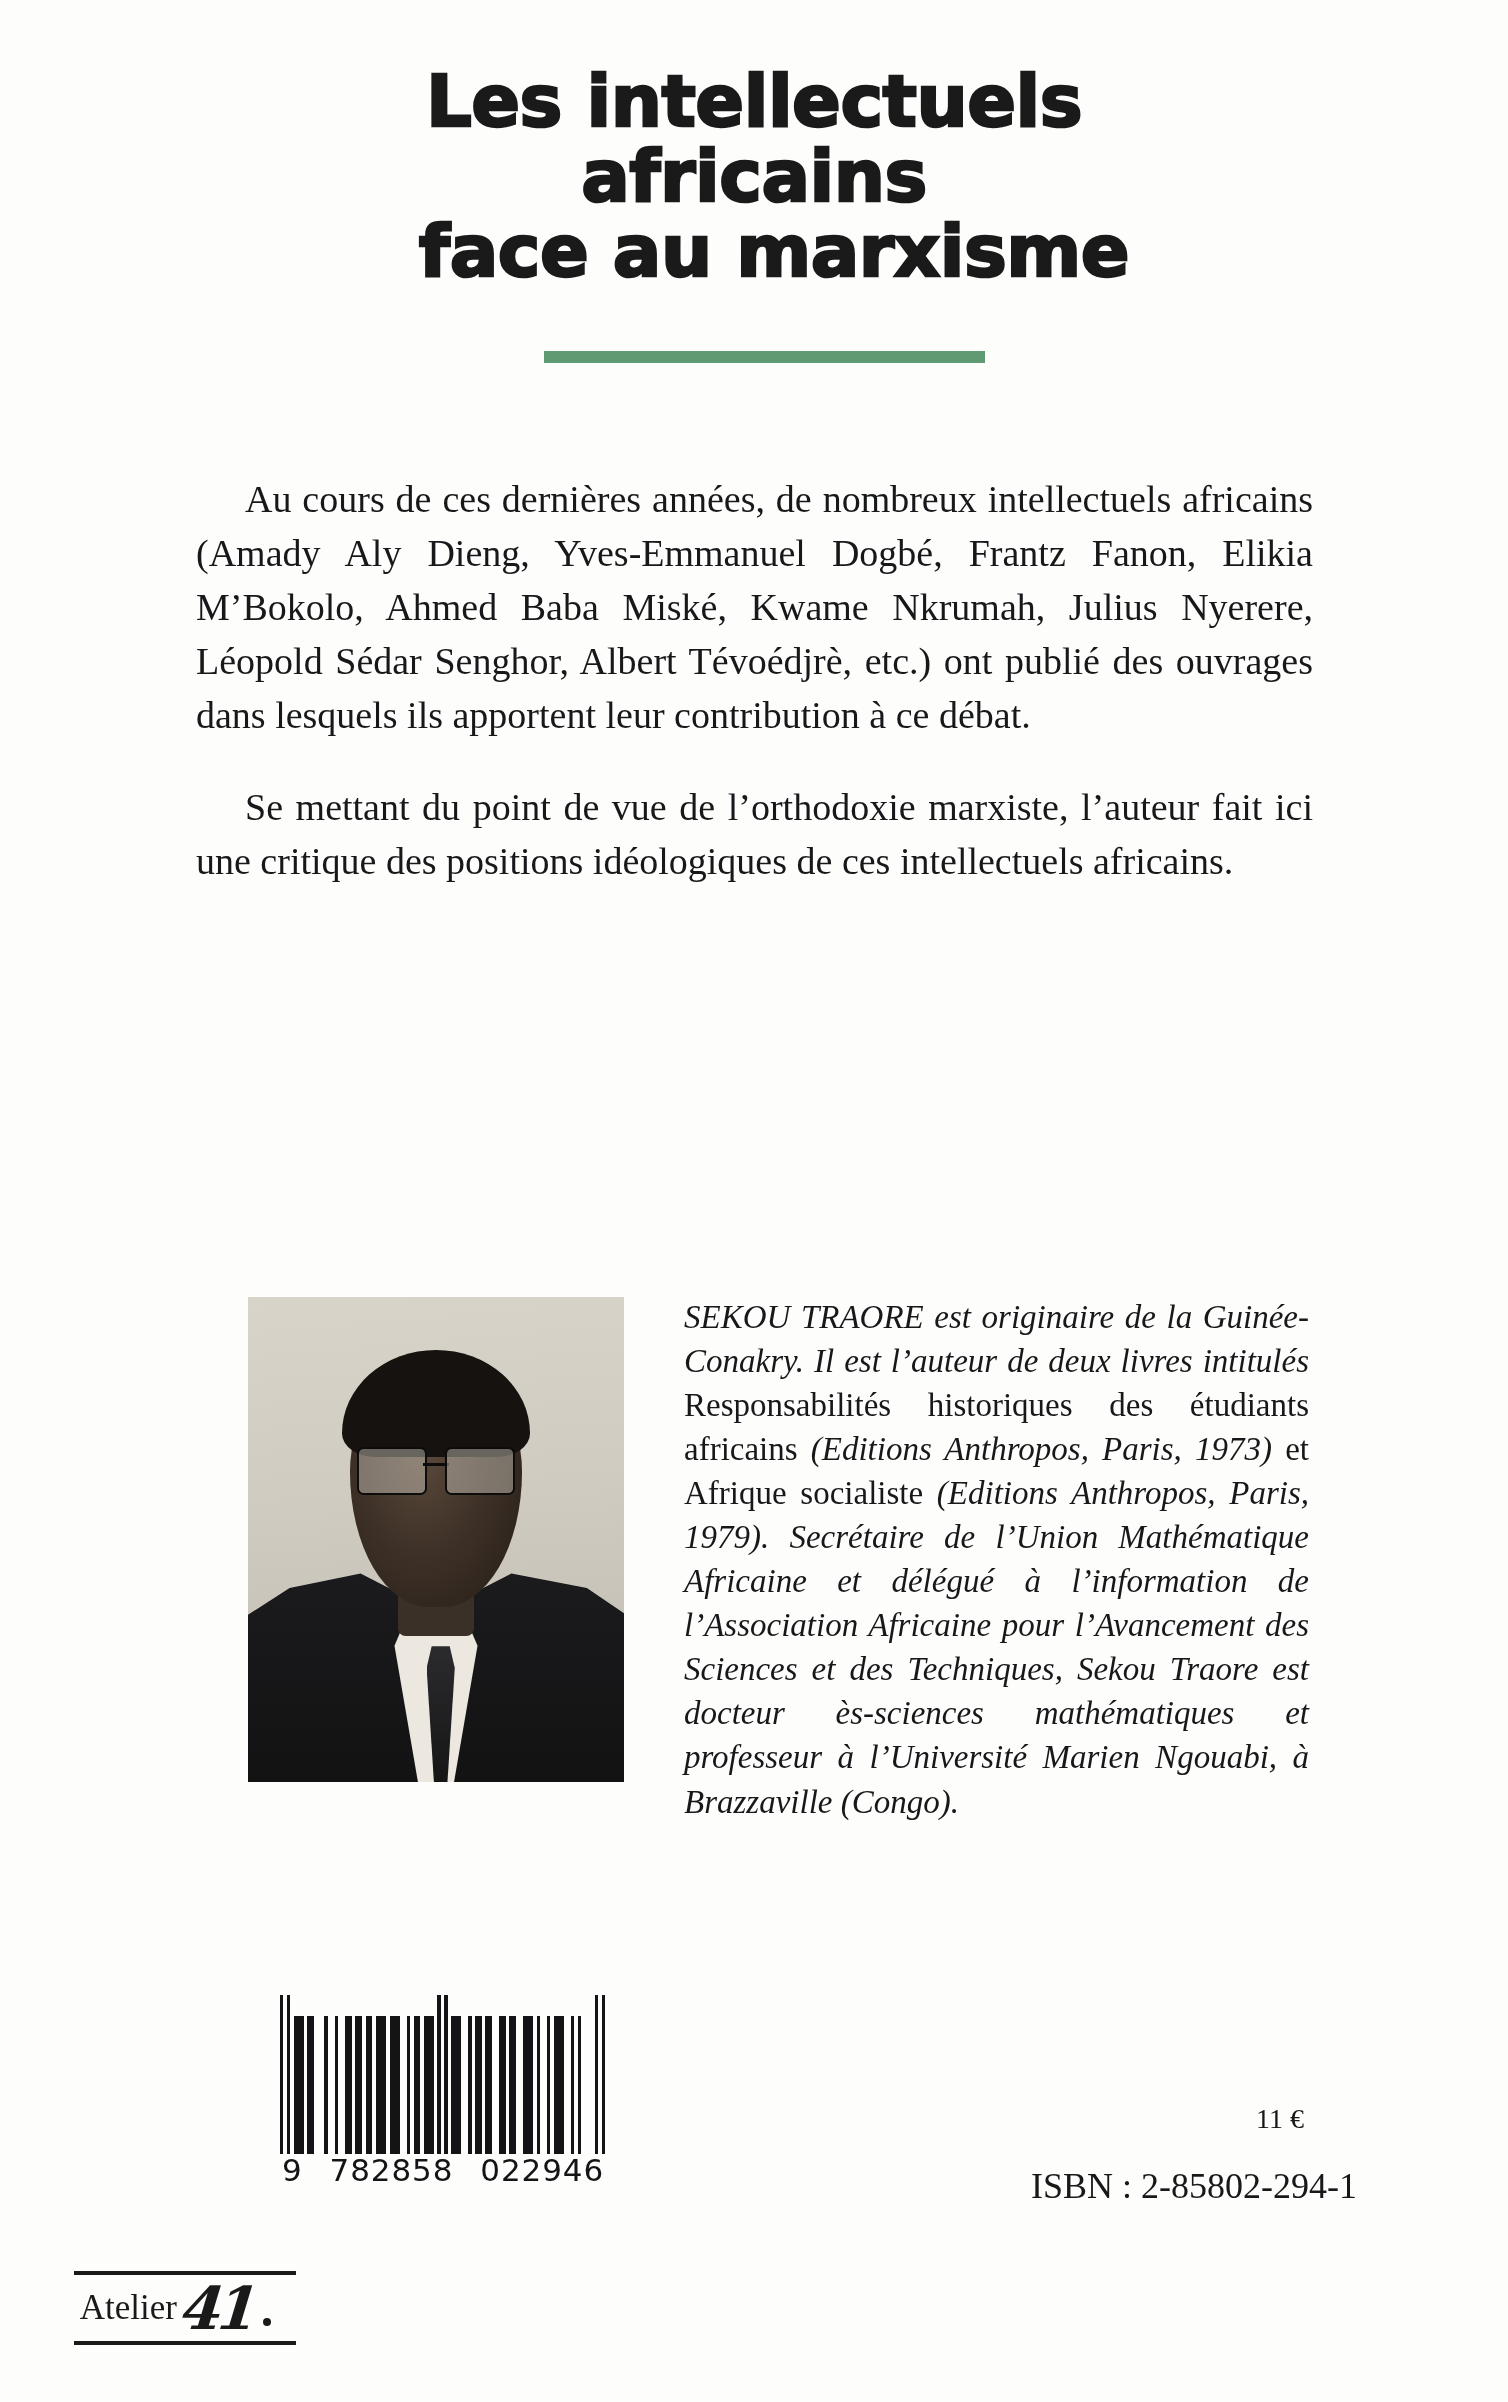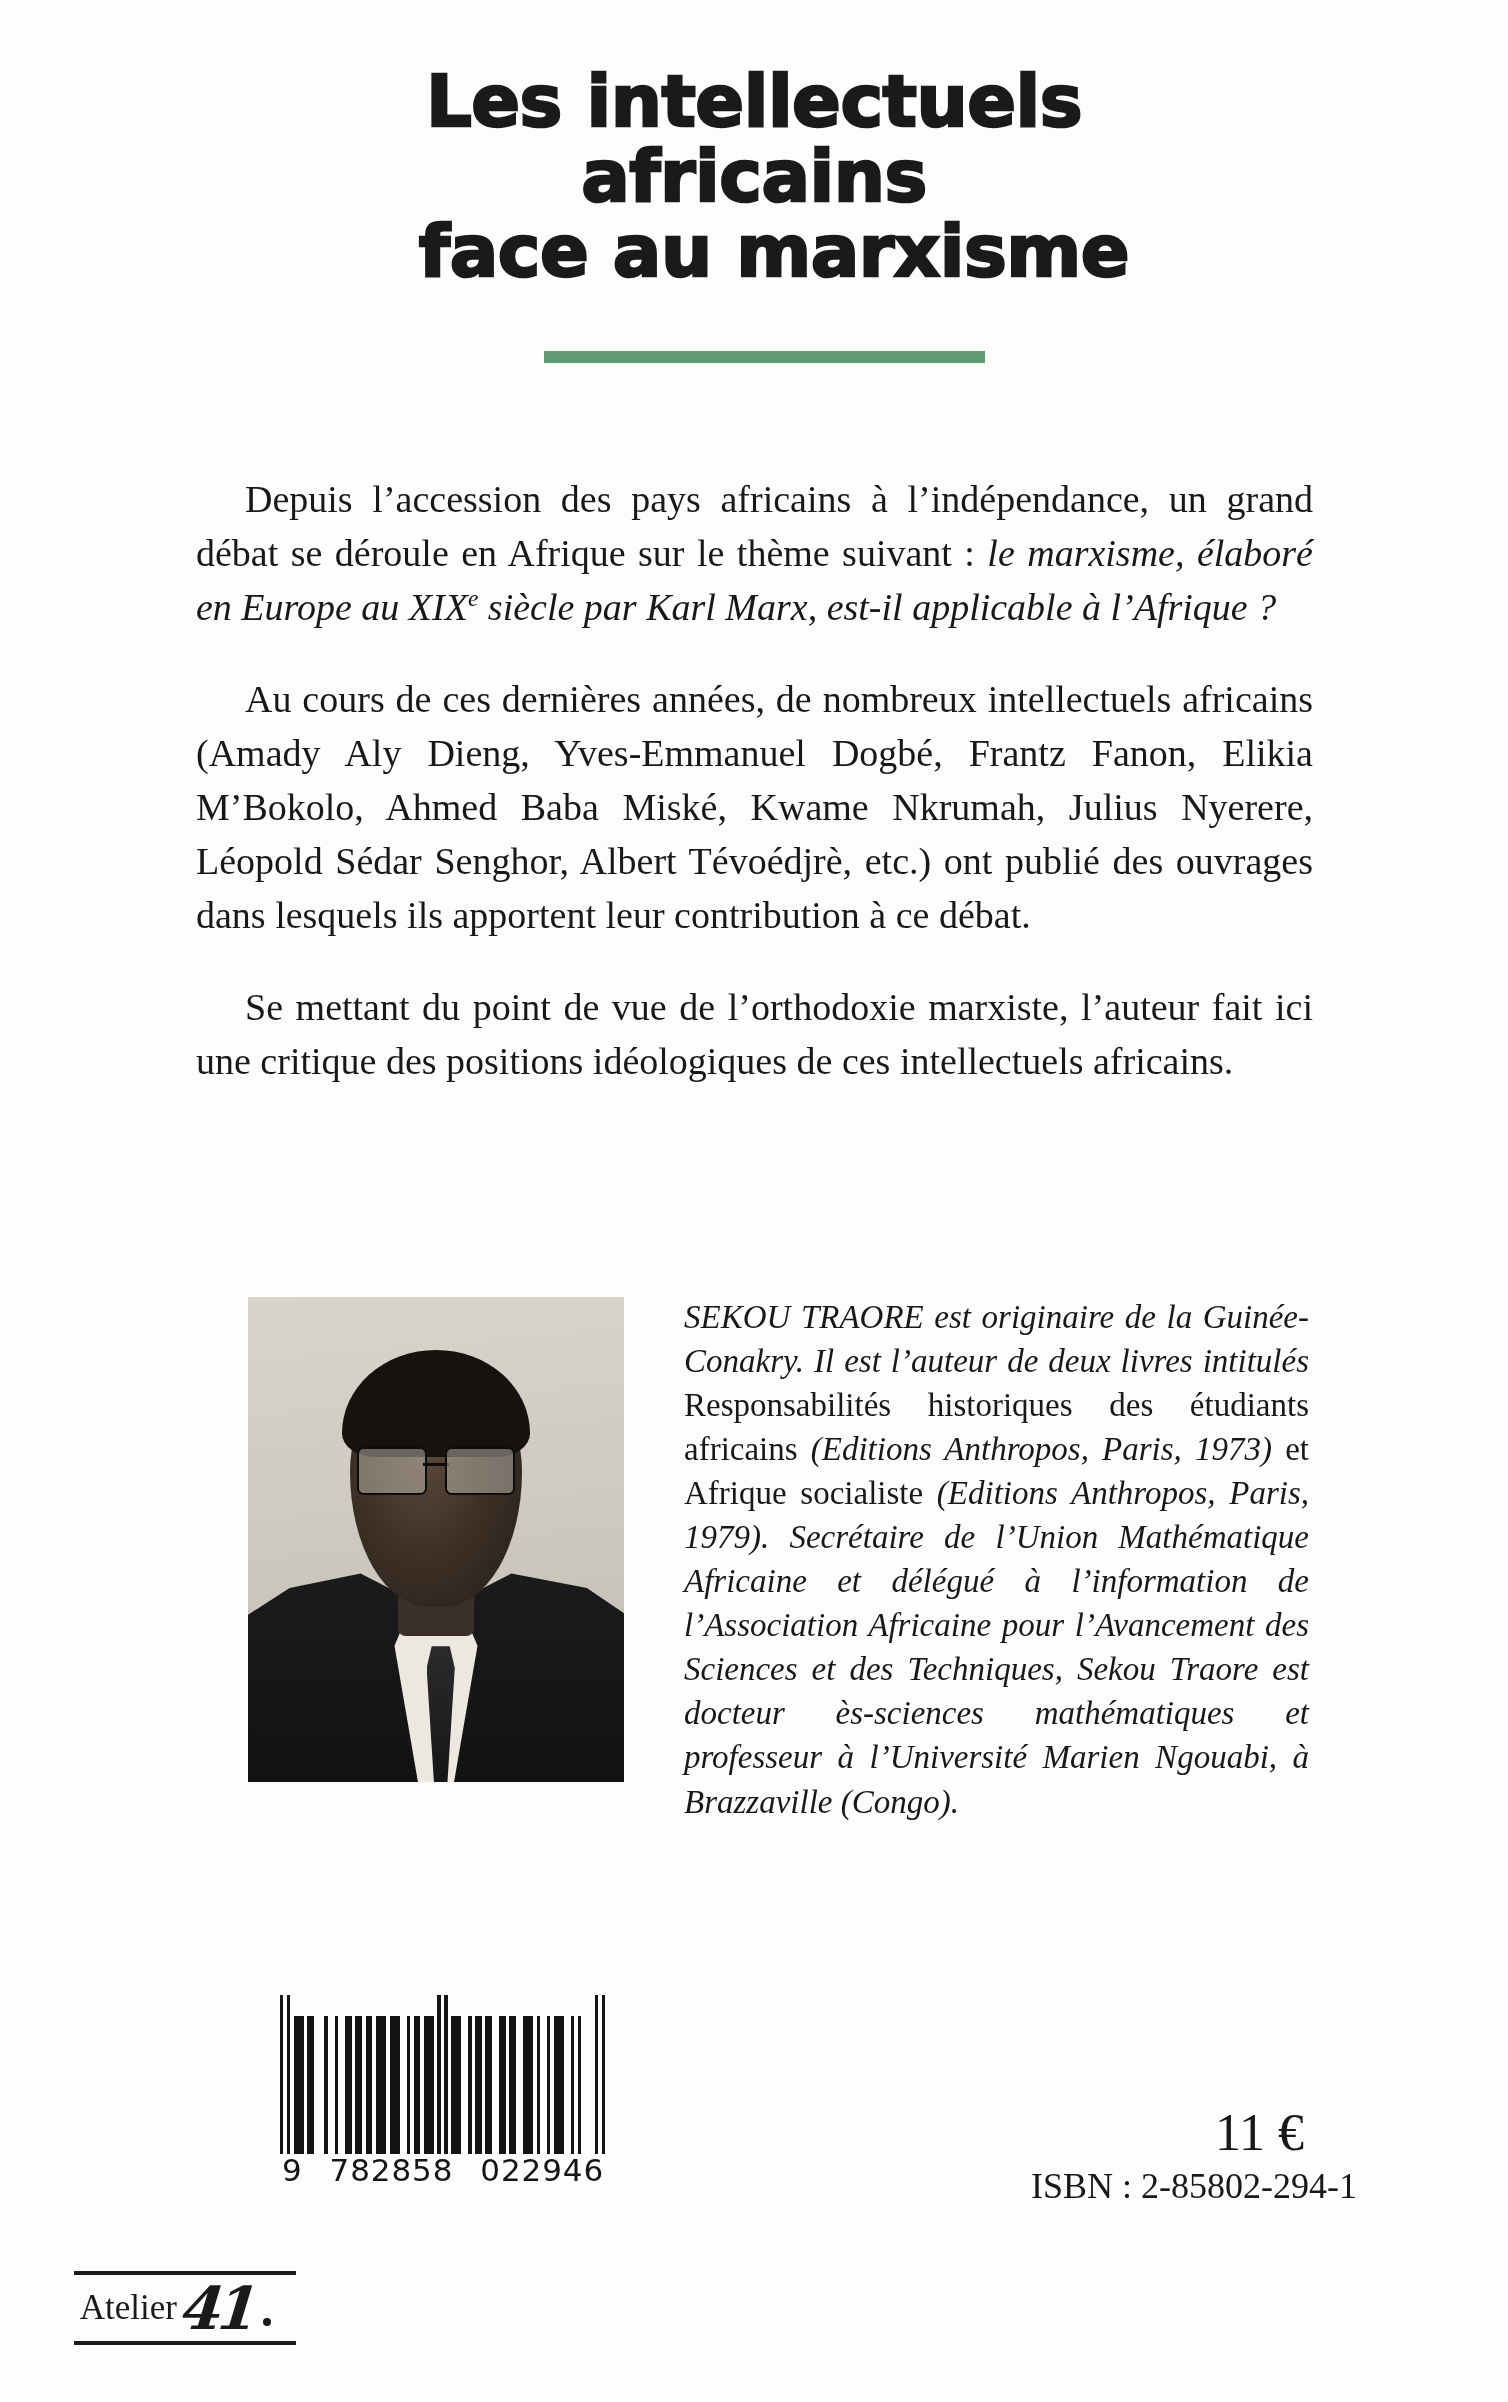--- a/index.html
+++ b/index.html
@@ -218,21 +218,21 @@
     margin-top: -1.9px;
     padding: 0 1.9px;
   }
 
   
   .price {
     position: absolute;
     right: 204px;
     top: 2103px;
     font-family: "Liberation Serif", serif;
-    font-size: 52px;
+    font-size: 28px;
     color: #17181a;
     white-space: nowrap;
   }
   .isbn {
     position: absolute;
     right: 151px;
     top: 2165px;
     font-family: "Liberation Serif", serif;
     font-size: 36px;
     color: #17181a;
@@ -290,21 +290,20 @@
 <div id="page">
 
   <div class="title-block">
     <div class="title-line l1">Les intellectuels</div>
     <div class="title-line l2">africains</div>
     <div class="title-line l3">face au marxisme</div>
   </div>
   <div class="title-rule"></div>
 
   <div class="blurb">
-    <p><span>Depuis l’accession des pays africains à l’indépendance, un grand débat se déroule en Afrique sur le thème suivant : </span><i>le marxisme, élaboré en Europe au XIX</i><i><sup>e</sup></i><i> siècle par Karl Marx, est-il applicable à l’Afrique ?</i></p>
 
     <p>Au cours de ces dernières années, de nombreux intellectuels africains (Amady Aly Dieng, Yves-Emmanuel Dogbé, Frantz Fanon, Elikia M’Bokolo, Ahmed Baba Miské, Kwame Nkrumah, Julius Nyerere, Léopold Sédar Senghor, Albert Tévoédjrè, etc.) ont publié des ouvrages dans lesquels ils apportent leur contribution à ce débat.</p>
 
     <p>Se mettant du point de vue de l’orthodoxie marxiste, l’auteur fait ici une critique des positions idéologiques de ces intellectuels africains.</p>
   </div>
 
   <div class="author-photo">
     <div class="photo-bg"></div>
     <div class="photo-suit"></div>
     <div class="photo-shirt"></div>

